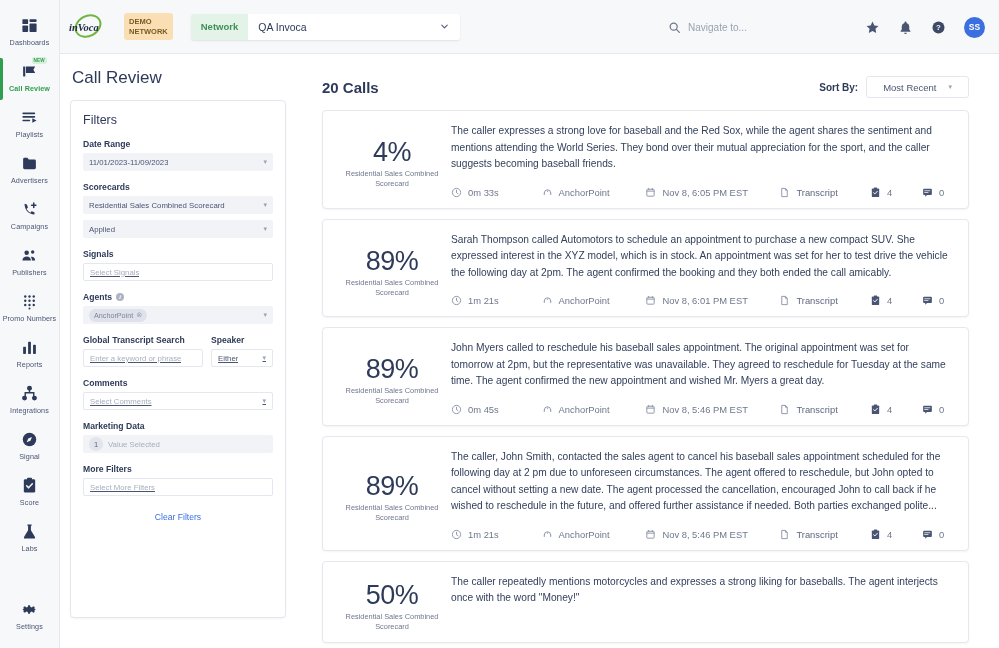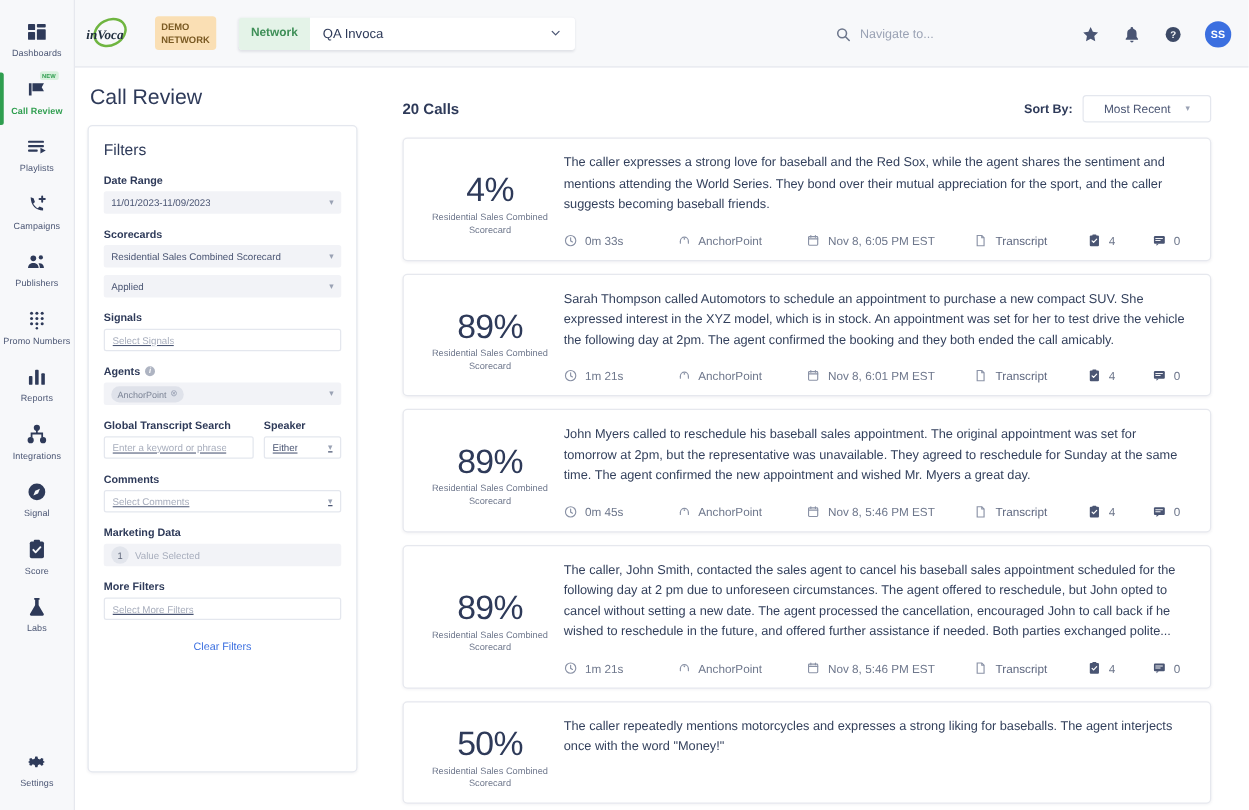--- a/index.html
+++ b/index.html
@@ -159,21 +159,21 @@
     flex: 0 0 auto;
   }
   .clear-filters {
     text-align: center; color: #3b6fe0; font-size: 8.6px;
     margin-top: 16px; cursor: pointer;
   }
 
   
   .callscol { flex: 1 1 auto; padding: 22px 30px 0 22px; min-width: 0; overflow: hidden; }
   .calls-head { display: flex; align-items: center; justify-content: space-between; margin-bottom: 12px; }
-  .calls-count { font-size: 12px; font-weight: bold; color: #2e3a59; }
+  .calls-count { font-size: 15px; font-weight: bold; color: #2e3a59; }
   .sortwrap { display: flex; align-items: center; gap: 8px; }
   .sort-lbl { font-size: 10px; font-weight: bold; color: #2e3a59; }
   .sort-sel {
     border: 1px solid #e4e7ee; background: #fff; border-radius: 3px;
     height: 22px; padding: 0 16px; min-width: 86px;
     display: flex; align-items: center; justify-content: space-between;
     font-size: 9.5px; color: #4a5573; cursor: pointer; gap: 8px;
   }
   .card {
     background: #fff; border: 1px solid #e6e8ee; border-radius: 4px;
@@ -238,20 +238,28 @@
         <svg width="17" height="17" viewBox="0 0 24 24" fill="#2e3a59">
             <rect x="2" y="5" width="18" height="2.4" rx="1"></rect>
             <rect x="2" y="10" width="18" height="2.4" rx="1"></rect>
             <rect x="2" y="15" width="11" height="2.4" rx="1"></rect>
             <path d="M16 13l6 3.2-6 3.2z"></path>
           </svg>
       </span>
       <span class="r-lbl">Playlists</span>
     </div>
 
+    <div class="rail-item">
+      <span class="r-ico">
+        <svg width="17" height="17" viewBox="0 0 24 24" fill="#2e3a59">
+            <path d="M3 6a2 2 0 012-2h4l2 2.5h8a2 2 0 012 2V18a2 2 0 01-2 2H5a2 2 0 01-2-2z"></path>
+          </svg>
+      </span>
+      <span class="r-lbl">Advertisers</span>
+    </div>
 
     <div class="rail-item">
       <span class="r-ico">
         <svg width="17" height="17" viewBox="0 0 24 24" fill="none" stroke="#2e3a59" stroke-width="2.2" stroke-linecap="round">
             <path d="M5 4c0 9 6 15 14 15v-3l-4-1.5-2 2c-2-1.2-4-3.2-5.2-5.2l2-2L8.3 5z" fill="#2e3a59" stroke="none"></path>
             <path d="M18 3v6M15 6h6"></path>
           </svg>
       </span>
       <span class="r-lbl">Campaigns</span>
     </div>
@@ -631,21 +639,21 @@
                   </span>
     </div>
     </div>
   </div>
   <div class="card">
     <div class="score-col">
       <div class="score-pct">89%</div>
       <div class="score-lbl">Residential Sales Combined Scorecard</div>
     </div>
     <div class="card-main">
-      <div class="summary">John Myers called to reschedule his baseball sales appointment. The original appointment was set for tomorrow at 2pm, but the representative was unavailable. They agreed to reschedule for Sunday at the same time. The agent confirmed the new appointment and wished Mr. Myers a great day.</div>
+      <div class="summary">John Myers called to reschedule his baseball sales appointment. The original appointment was set for tomorrow at 2pm, but the representative was unavailable. They agreed to reschedule for Tuesday at the same time. The agent confirmed the new appointment and wished Mr. Myers a great day.</div>
 
     <div class="meta">
       <span class="m m-dur">
                     <svg width="11" height="11" viewBox="0 0 24 24" fill="none" stroke="#8a92a6" stroke-width="2">
                       <circle cx="12" cy="12" r="9"></circle>
                       <path d="M12 7v5.4l3.2 2" stroke-linecap="round"></path>
                     </svg>
                     <span>0m 45s</span>
                   </span>
       <span class="m m-agent">

